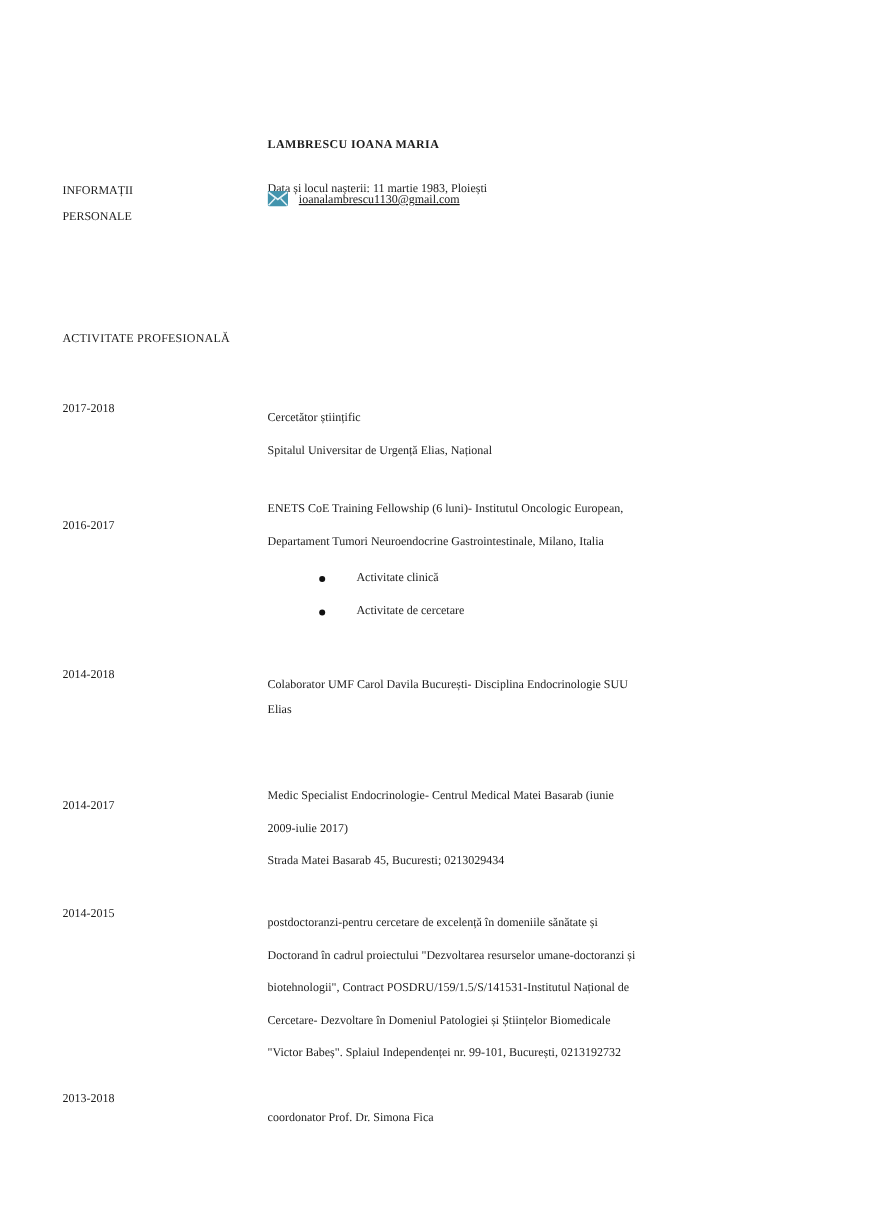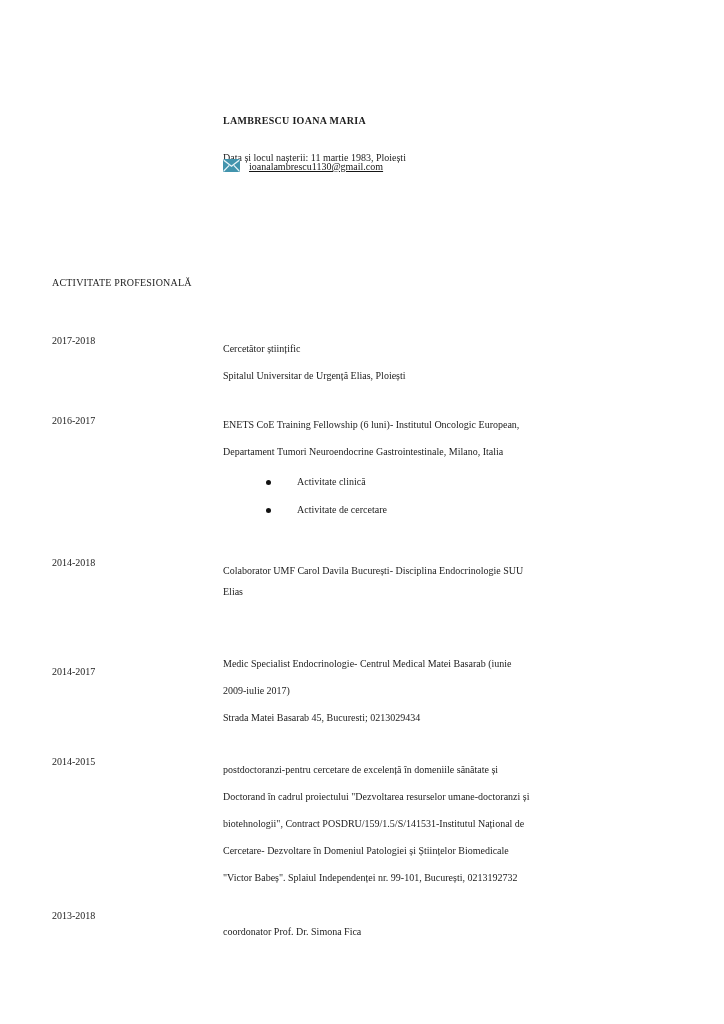--- a/index.html
+++ b/index.html
@@ -72,43 +72,47 @@
   }
   .env-icon { display:inline-flex; flex:0 0 auto; }
 </style>
 </head>
 <body>
 
 <div class="page">
 
   <div class="abs person-name">LAMBRESCU IOANA MARIA</div>
 
+  <div class="abs info-label">
+    <div>INFORMAȚII</div>
+    <div>PERSONALE</div>
+  </div>
 
   <div class="abs birth-line">Data și locul nașterii: 11 martie 1983, Ploiești</div>
 
   <div class="abs email-row">
     <span class="env-icon">
       <svg width="17" height="13" viewBox="0 0 17 13" aria-hidden="true">
         <rect x="0" y="0" width="17" height="13" rx="1.5" fill="#4294ad"></rect>
         <path d="M0.8 1.2 L8.5 7.2 L16.2 1.2" stroke="#e8f4f8" stroke-width="1.4" fill="none"></path>
         <path d="M0.8 12 L6.2 6.4 M16.2 12 L10.8 6.4" stroke="#e8f4f8" stroke-width="1.2" fill="none"></path>
       </svg>
     </span>
     <a href="#" class="email-link">ioanalambrescu1130@gmail.com</a>
   </div>
 
   <div class="abs section-heading">ACTIVITATE PROFESIONALĂ</div>
 
   <div class="abs entry-date" style="top:335px;">2017-2018</div>
   <div class="abs entry-content" style="top:335px;">
     <div class="line">Cercetător științific</div>
-    <div class="line">Spitalul Universitar de Urgență Elias, Ploiești</div>
+    <div class="line">Spitalul Universitar de Urgență Elias, Național</div>
   </div>
 
-  <div class="abs entry-date" style="top:415px;">2016-2017</div>
+  <div class="abs entry-date" style="top:433px;">2016-2017</div>
   <div class="abs entry-content" style="top:411px;">
     <div class="line">ENETS CoE Training Fellowship (6 luni)- Institutul Oncologic European,</div>
     <div class="line">Departament Tumori Neuroendocrine Gastrointestinale, Milano, Italia</div>
     <div class="bullets">
       <div class="bullet-item">
         <span class="bullet-dot"></span>
         <span>Activitate clinică</span>
       </div>
       <div class="bullet-item">
         <span class="bullet-dot"></span>

